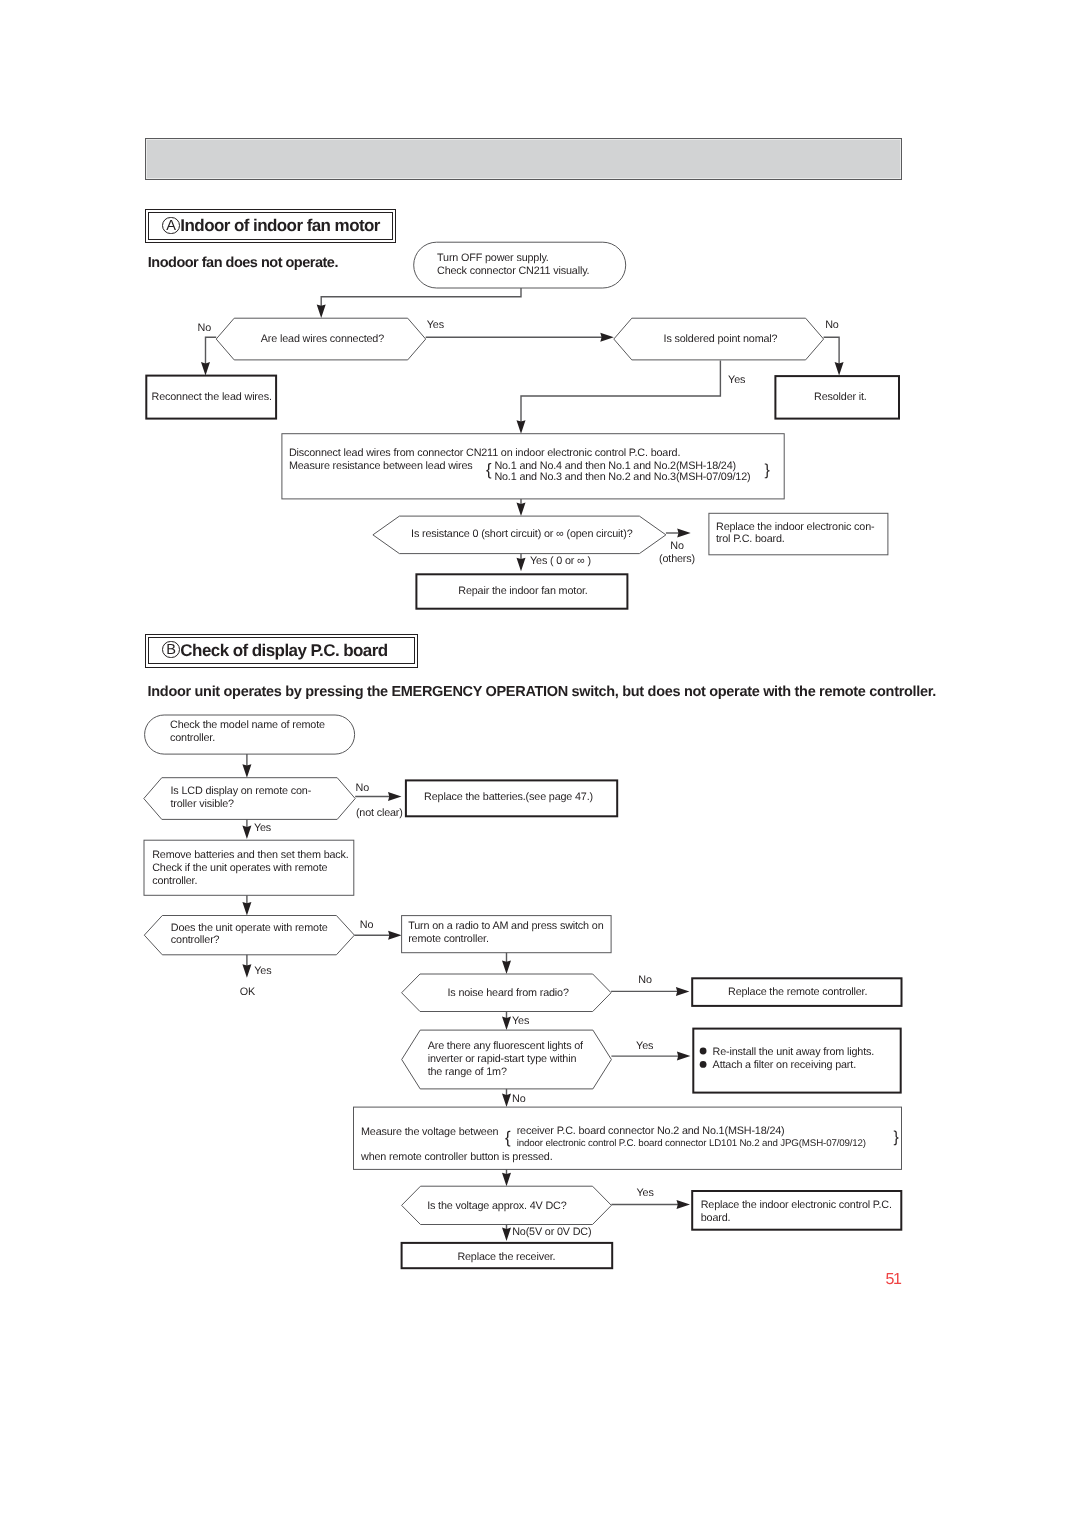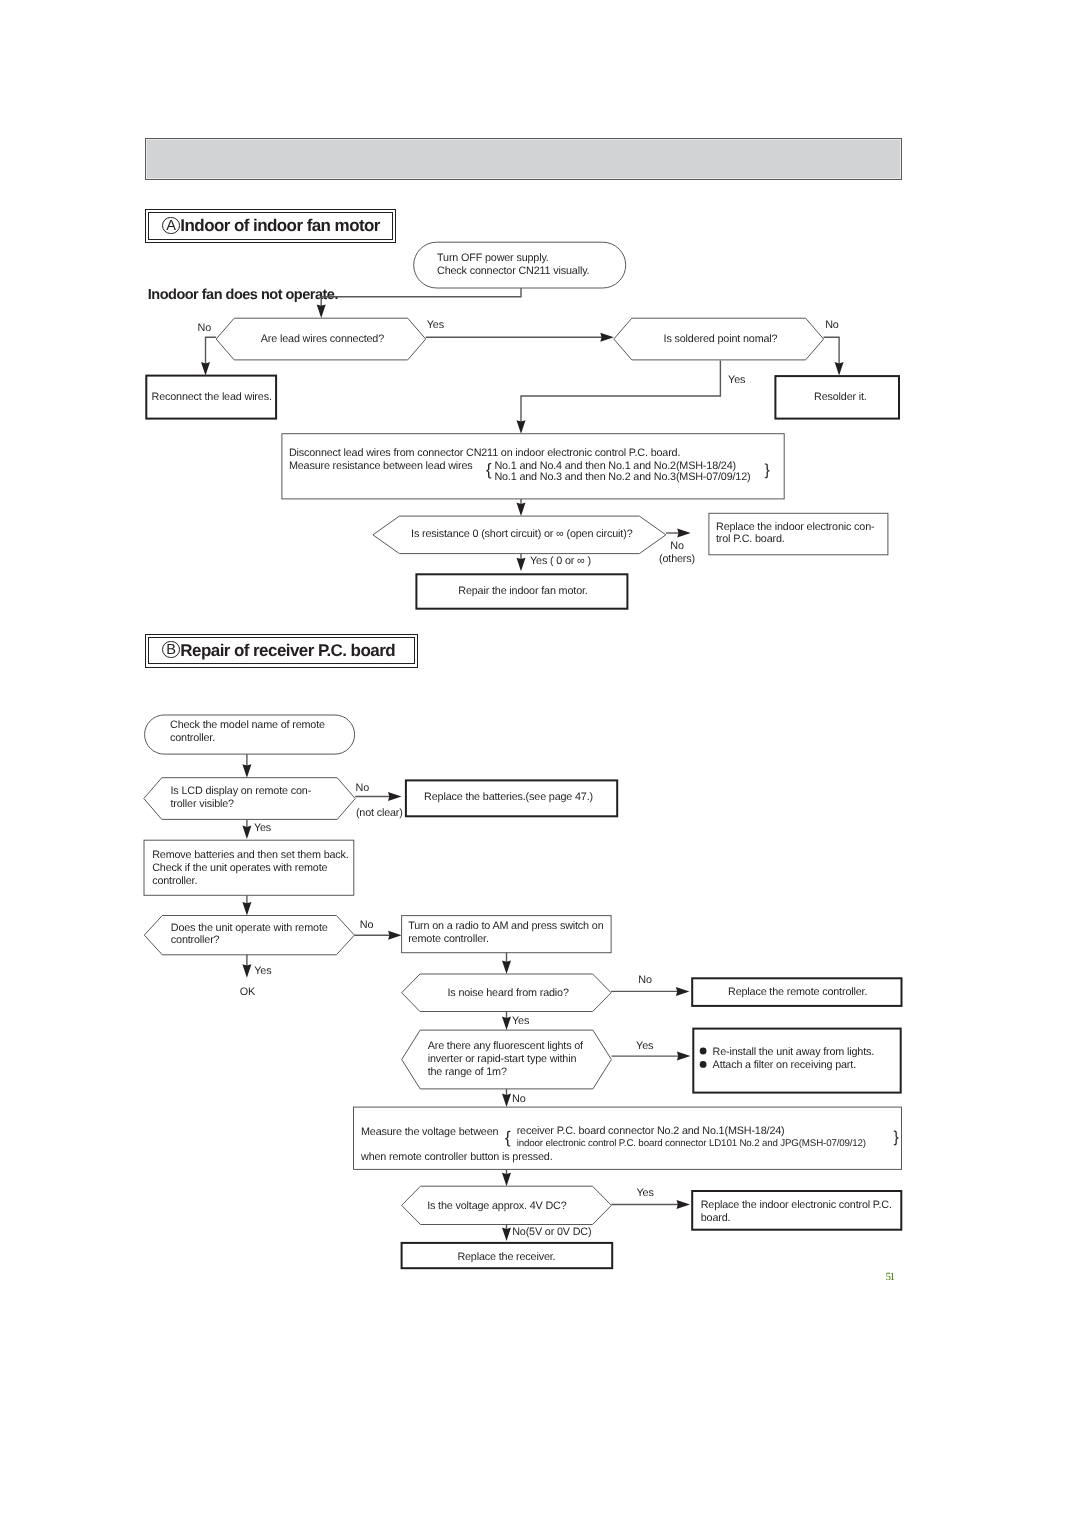--- a/index.html
+++ b/index.html
@@ -16,21 +16,21 @@
           background:#fff;}
   .hdrbox .inner{border:1.6px solid #231f20;height:100%;box-sizing:border-box;
                  display:flex;align-items:center;}
   .hdrbox .lbl{font-weight:bold;font-size:17px;color:#231f20;white-space:nowrap;
                padding-left:13.5px;display:flex;align-items:baseline;letter-spacing:-0.57px;}
   .circ{display:inline-block;border:1.05px solid #231f20;border-radius:50%;
         width:17.2px;height:17.2px;line-height:16px;text-align:center;font-size:14.6px;
         font-weight:400;letter-spacing:0;margin-right:0.7px;box-sizing:border-box;
         position:relative;top:-1.6px;}
   .boldtxt{position:absolute;font-weight:bold;font-size:14.5px;color:#231f20;white-space:nowrap;}
-  .pgnum{position:absolute;font-size:11px;letter-spacing:-1.5px;color:#4d7c0f;font-family:Liberation Serif, serif;}
+  .pgnum{position:absolute;font-size:16px;letter-spacing:-1.5px;color:#ef4444;}
   svg text{fill:#231f20;font-family:"Liberation Sans",sans-serif;letter-spacing:-0.16px;}
   .shape{fill:#ffffff;stroke:#58585a;stroke-width:1;}
   .boxthin{fill:#ffffff;stroke:#58585a;stroke-width:1;}
   .boxthick{fill:#ffffff;stroke:#231f20;stroke-width:2;}
   .lnk{stroke:#58585a;stroke-width:1.4;fill:none;}
   .ahead{fill:#231f20;}
 </style>
 </head>
 <body>
 
@@ -39,31 +39,32 @@
 
   <div class="hdrbox" style="left:144.8px;top:209.2px;width:251.5px;height:34px;">
     <div class="inner">
       <span class="lbl">
           <span class="circ">A</span>
           <span>Indoor of indoor fan motor</span>
         </span>
     </div>
   </div>
 
-  <div class="boldtxt" style="left:147.8px;top:255.2px;letter-spacing:-0.5px;margin-top:32px;">Inodoor fan does not operate.</div>
+  <div class="boldtxt" style="left:147.8px;top:255.2px;letter-spacing:-0.5px;">Inodoor fan does not operate.</div>
 
   <div class="hdrbox" style="left:144.8px;top:633.5px;width:273.5px;height:34px;">
     <div class="inner">
       <span class="lbl">
           <span class="circ">B</span>
-          <span>Repair of receiver P.C. board</span>
+          <span>Check of display P.C. board</span>
         </span>
     </div>
   </div>
 
+  <div class="boldtxt" style="left:147.6px;top:684.3px;letter-spacing:-0.312px;">Indoor unit operates by pressing the EMERGENCY OPERATION switch, but does not operate with the remote controller.</div>
 
   <div class="pgnum" style="left:885.5px;top:1270.6px;">51</div>
 
   <svg id="chart" width="1080" height="1531" viewBox="0 0 1080 1531">
       <rect x="413.7" y="242.2" width="212" height="45.8" rx="22.9" ry="22.9" class="shape"></rect>
       <text x="437" y="261.4" font-size="10.8" text-anchor="start"><tspan x="437" y="261.4">Turn OFF power supply.</tspan><tspan x="437" y="274">Check connector CN211 visually.</tspan></text>
       <polyline points="521,288 521,296.8 321.2,296.8 321.2,310.5" class="lnk"></polyline>
       <path d="M 321.2 318 L 316.7 304.5 L 321.2 305.8 L 325.7 304.5 Z" class="ahead"></path>
       <path d="M 216.2 339.05 L 234.2 318.2 L 407.7 318.2 L 425.7 339.05 L 407.7 359.9 L 234.2 359.9 Z" class="shape"></path>
       <text x="260.8" y="341.8" font-size="10.8" text-anchor="start"><tspan x="260.8" y="341.8">Are lead wires connected?</tspan></text>

